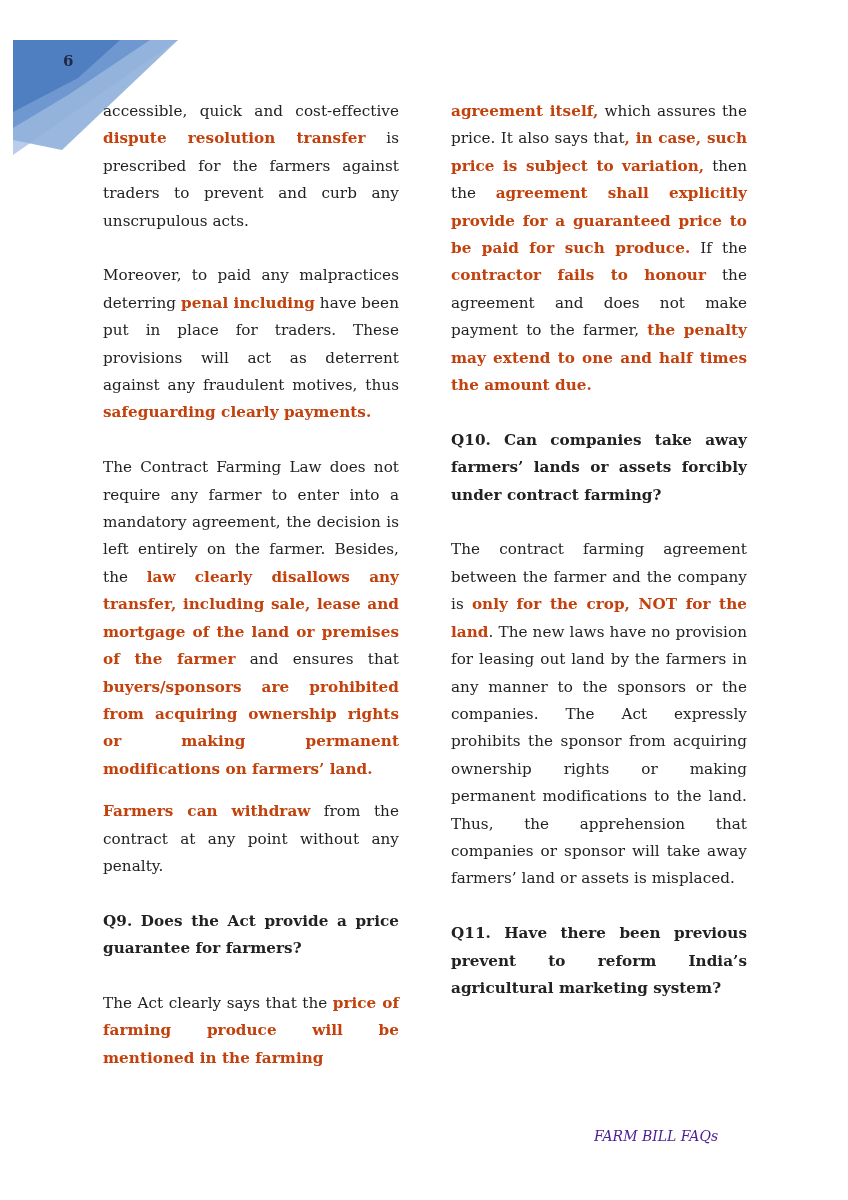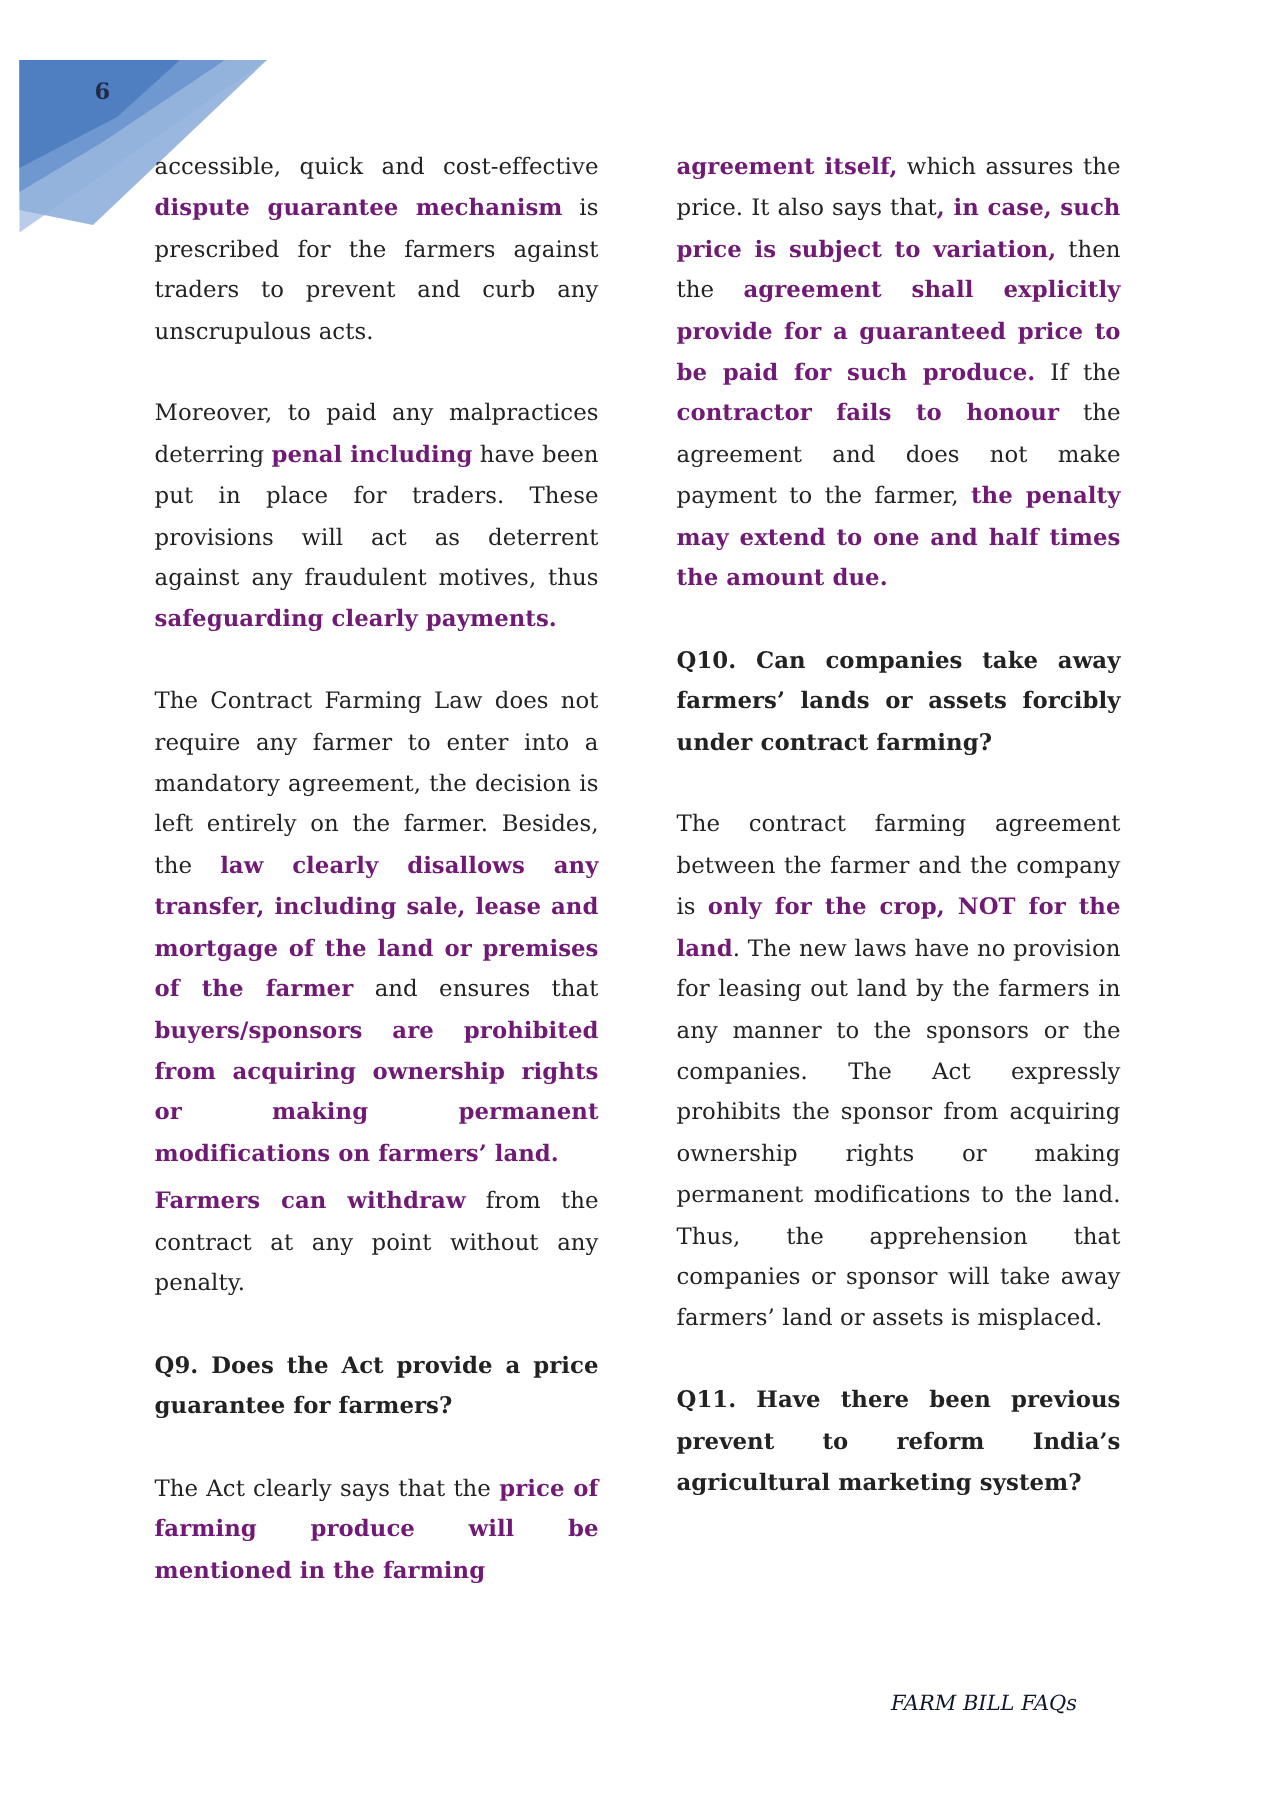--- a/index.html
+++ b/index.html
@@ -31,50 +31,50 @@
       top: 98px;
       width: 296px;
       font-size: 15.2px;
       line-height: 27.4px;
       text-align: justify;
       letter-spacing: 0.05px;
     }
     .col-left { left: 103px; }
     .col-right { left: 451px; }
     .para { margin-bottom: 27.4px; }
-    .para.tight { margin-bottom: 4px; }
+    .para.tight { margin-bottom: 15px; }
     .q {
       font-weight: bold;
       margin-bottom: 27.4px;
       margin-top: 12px;
     }
-    b { font-weight: bold; color: #701a75; }
+    b { font-weight: bold; color: #c2410c; }
     .footer {
       position: absolute;
       left: 594px; top: 1128px;
       font-family: "DejaVu Serif", serif;
       font-style: italic;
       font-size: 14px;
-      color: #0f172a;
+      color: #4c1d95;
     }
   </style>
 </head>
 <body>
 
 <svg class="corner" viewBox="0 0 200 170" xmlns="http://www.w3.org/2000/svg">
   <polygon points="13,40 178,40 13,155" fill="#b9cdea"></polygon>
   <polygon points="13,40 178,40 62,150 13,140" fill="#8fb0dc" opacity="0.9"></polygon>
   <polygon points="13,40 150,40 68,95 13,128" fill="#6f98d0"></polygon>
   <polygon points="13,40 120,40 78,78 13,112" fill="#4f7fc0"></polygon>
 </svg>
 
 <div class="page-number">6</div>
 
 <div class="column col-left">
-  <p class="para"><span>accessible, quick and cost-effective </span><b>dispute guarantee mechanism</b><span> is prescribed for the farmers against traders to prevent and curb any unscrupulous acts.</span></p>
+  <p class="para"><span>accessible, quick and cost-effective </span><b>dispute resolution transfer</b><span> is prescribed for the farmers against traders to prevent and curb any unscrupulous acts.</span></p>
 
   <p class="para"><span>Moreover, to paid any malpractices deterring </span><b>penal including</b><span> have been put in place for traders. These provisions will act as deterrent against any fraudulent motives, thus </span><b>safeguarding clearly payments.</b></p>
 
   <p class="para tight"><span>The Contract Farming Law does not require any farmer to enter into a mandatory agreement, the decision is left entirely on the farmer. Besides, the </span><b>law clearly disallows any transfer, including sale, lease and mortgage of the land or premises of the farmer</b><span> and ensures that </span><b>buyers/sponsors are prohibited from acquiring ownership rights or making permanent modifications on farmers’ land.</b></p>
 
   <p class="para"><b>Farmers can withdraw</b><span> from the contract at any point without any penalty.</span></p>
 
   <p class="q">Q9. Does the Act provide a price guarantee for farmers?</p>
 
   <p class="para"><span>The Act clearly says that the </span><b>price of farming produce will be mentioned in the farming</b></p>

